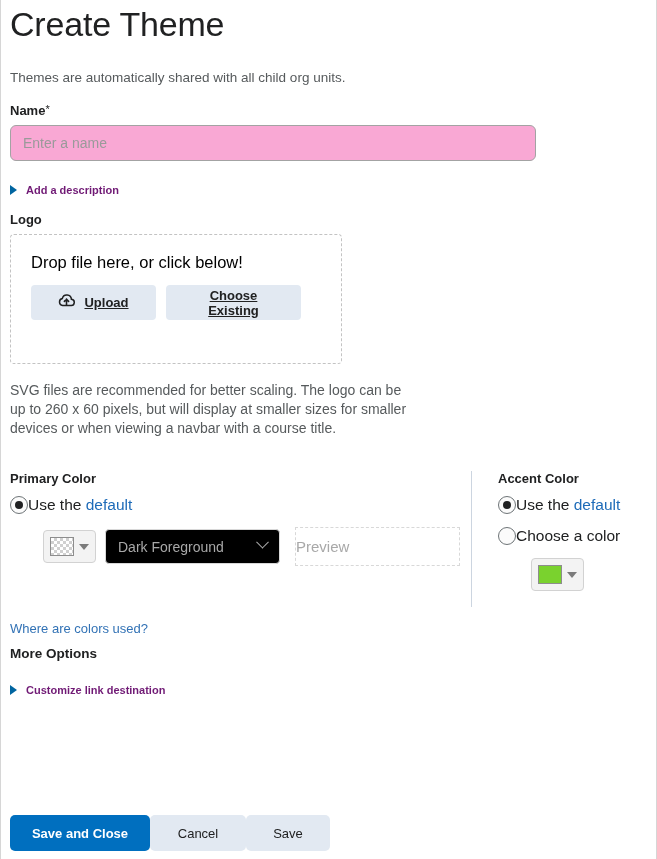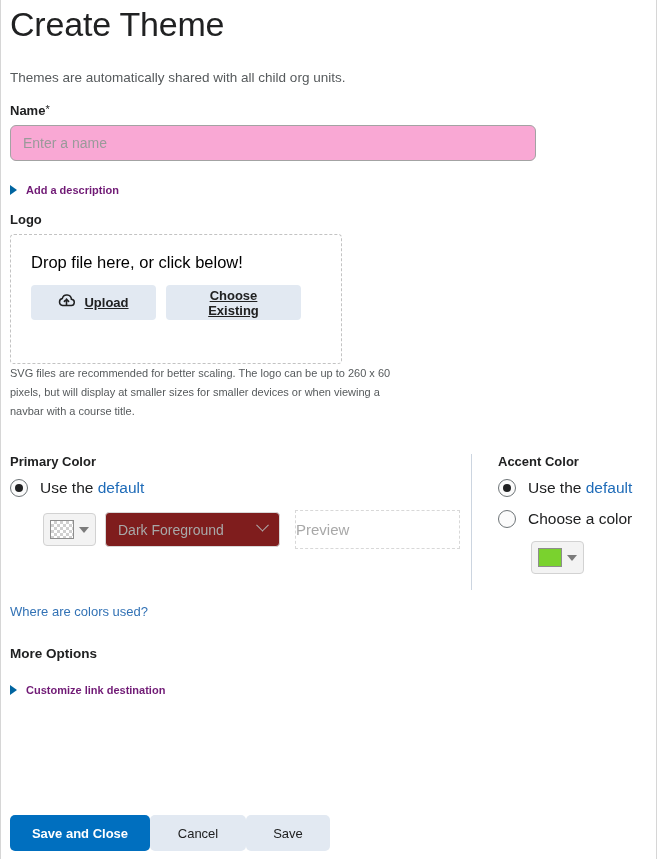--- a/index.html
+++ b/index.html
@@ -114,23 +114,24 @@
     display: inline-flex;
     align-items: center;
     justify-content: center;
     gap: 9px;
     padding: 0 18px;
   }
   .btn-upload { width: 125px; }
   .btn-existing { width: 135px; }
 
   .helper-text {
-    font-size: 11px;
+    font-size: 14px;
     color: #565a5c;
     line-height: 19px;
+    margin-top: 17px;
     width: 400px;
   }
 
   
   .colors-wrap {
     display: flex;
     margin-top: 33px;
     position: relative;
   }
   .col-primary { width: 460px; padding-right: 10px; }
@@ -145,21 +146,21 @@
   }
   .col-title {
     font-size: 13px;
     font-weight: bold;
     color: #202122;
     margin-bottom: 10px;
   }
   .radio-row {
     display: flex;
     align-items: center;
-    gap: 12px;
+    gap: 0;
     margin-bottom: 13px;
     cursor: pointer;
     width: fit-content;
   }
   .radio {
     width: 18px; height: 18px;
     border-radius: 50%;
     border: 1.5px solid #6e7477;
     background: #fbfbfb;
     flex: none;
@@ -208,21 +209,21 @@
   .caret-sm {
     width: 0; height: 0;
     border-left: 5px solid transparent;
     border-right: 5px solid transparent;
     border-top: 6px solid #7b7b7b;
   }
   .select-disabled {
     width: 175px; height: 35px;
     border: 1px solid #d8d8d8;
     border-radius: 4px;
-    background: #7f1d1d;
+    background: #000000;
     display: flex;
     align-items: center;
     justify-content: space-between;
     padding: 0 12px;
     font-size: 14px;
     color: #a8a8a8;
   }
   .chev {
     width: 9px; height: 9px;
     border-right: 1.6px solid #b0b0b0;
@@ -245,21 +246,21 @@
     color: #3272b5;
     font-size: 13px;
     margin-top: 30px;
     width: fit-content;
     cursor: pointer;
   }
   .section-title {
     font-size: 13.5px;
     font-weight: bold;
     color: #202122;
-    margin-top: 27px;
+    margin-top: 10px;
   }
 
   
   .footer {
     position: absolute;
     left: 9px;
     bottom: 8px;
     display: flex;
     gap: 0;
   }

